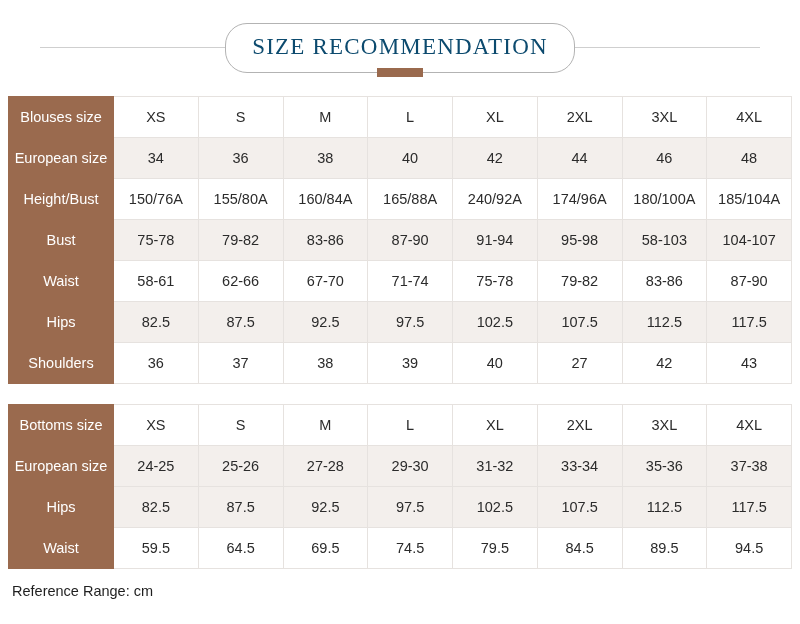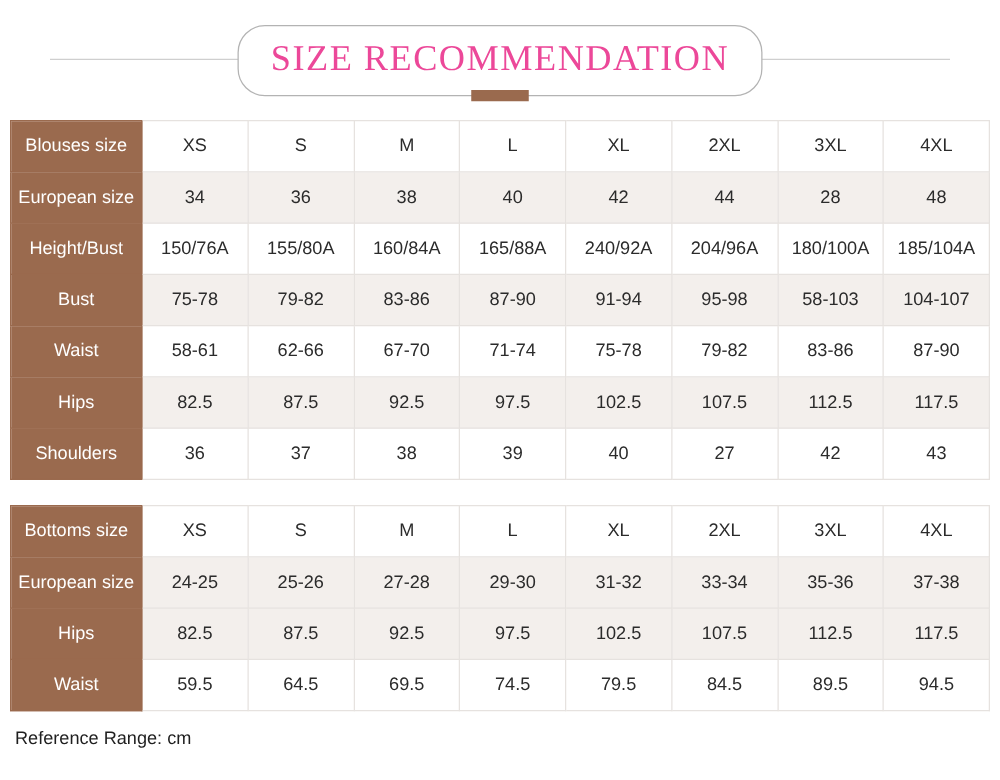--- a/index.html
+++ b/index.html
@@ -40,23 +40,23 @@
 
   .title-box {
     position: relative;
     border: 1px solid #b3b3b3;
     border-radius: 22px;
     padding: 10px 26px 12px 26px;
     background: #ffffff;
     z-index: 2;
   }
   .title-text {
-    font-size: 29px;
+    font-size: 23px;
     letter-spacing: 1.2px;
-    color: #ec4899;
+    color: #0c4a6e;
     font-family: "Liberation Serif", serif;
     white-space: nowrap;
   }
   .title-underline {
     position: absolute;
     left: 50%;
     transform: translateX(-50%);
     bottom: -5px;
     width: 46px;
     height: 9px;
@@ -128,31 +128,31 @@
           <td>4XL</td>
         </tr>
         <tr class="stripe">
           <td class="rowhead">European size</td>
           <td>34</td>
           <td>36</td>
           <td>38</td>
           <td>40</td>
           <td>42</td>
           <td>44</td>
-          <td>28</td>
+          <td>46</td>
           <td>48</td>
         </tr>
         <tr class="plain">
           <td class="rowhead">Height/Bust</td>
           <td>150/76A</td>
           <td>155/80A</td>
           <td>160/84A</td>
           <td>165/88A</td>
           <td>240/92A</td>
-          <td>204/96A</td>
+          <td>174/96A</td>
           <td>180/100A</td>
           <td>185/104A</td>
         </tr>
         <tr class="stripe">
           <td class="rowhead">Bust</td>
           <td>75-78</td>
           <td>79-82</td>
           <td>83-86</td>
           <td>87-90</td>
           <td>91-94</td>

